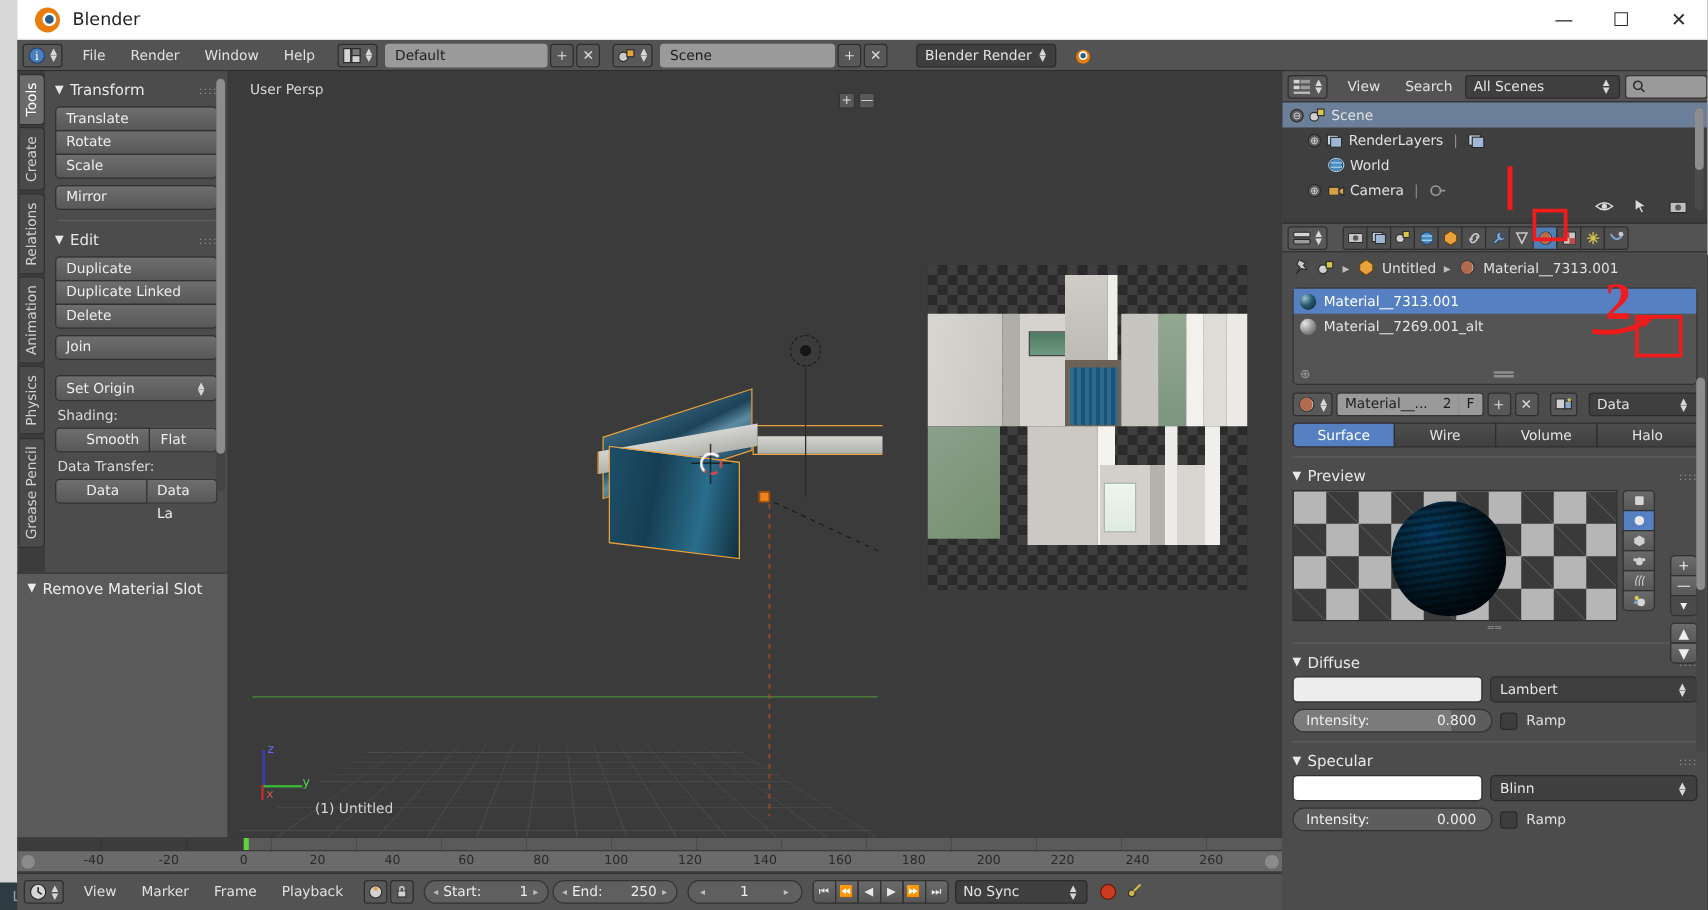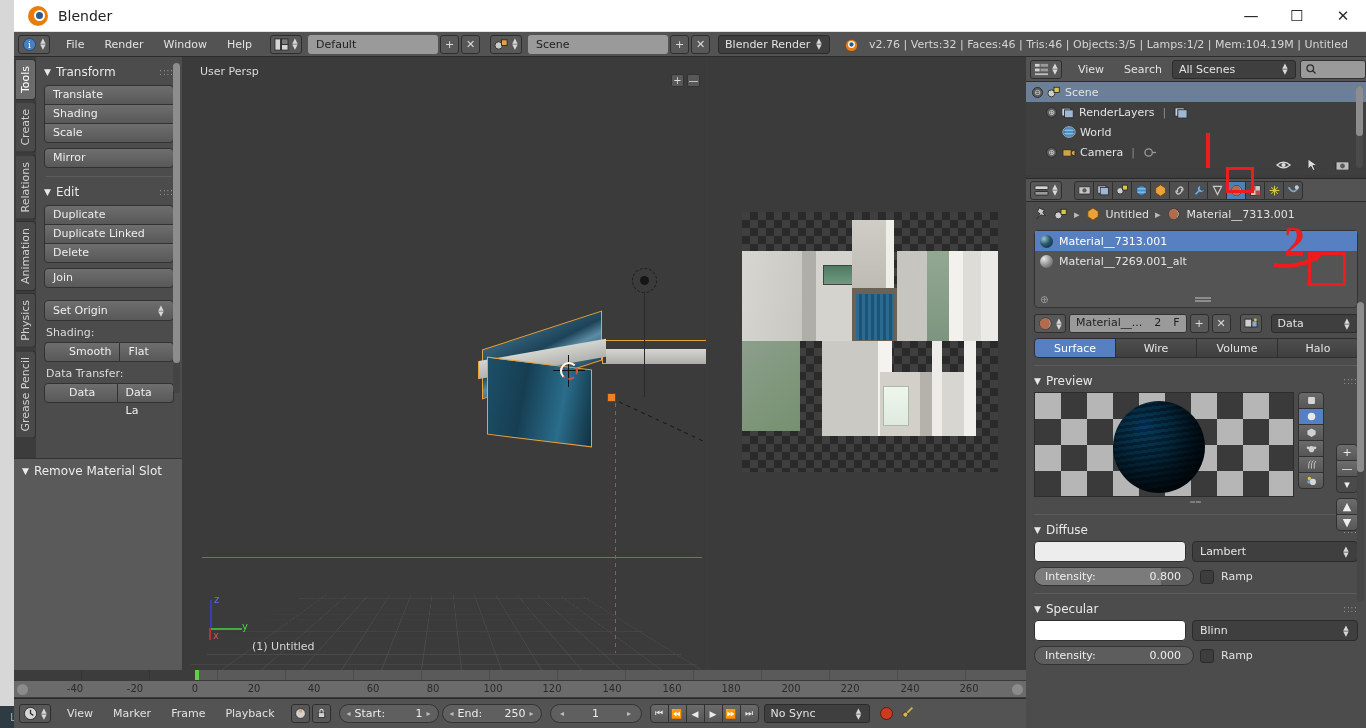--- a/index.html
+++ b/index.html
@@ -478,32 +478,31 @@
       <svg class="gi" width="15" height="13" viewBox="0 0 16 14">
           <circle cx="5" cy="8" r="4" fill="#c9c9c9" stroke="#2b2b2b"></circle>
           <rect x="8" y="2" width="6" height="6" fill="#e8a33d" stroke="#2b2b2b"></rect>
         </svg>
       <span class="arrows">▲<br>▼</span>
     </span>
     <span class="field-dd" style="min-width:140px">Scene</span>
     <span class="sq-btn">+</span>
     <span class="sq-btn">✕</span>
 
-    <span class="dark-dd" style="margin-left:8px;min-width:112px">
+    <span class="dark-dd" style="margin-left:23px;min-width:112px">
       <span>Blender Render</span>
       <span class="arrows">▲<br>▼</span>
     </span>
 
     <span style="margin-left:14px">
       <svg class="gi" width="15" height="15" viewBox="0 0 16 16">
           <circle cx="8" cy="9" r="6" fill="#e87d0d"></circle>
           <circle cx="8" cy="8" r="3" fill="#2b5b86" stroke="#fff" stroke-width="1.4"></circle>
         </svg>
     </span>
-    <span id="stats">v2.76 | Verts:32 | Faces:46 | Tris:46 | Objects:3/5 | Lamps:1/2 | Mem:104.19M | Untitled</span>
   </div>
 
   <div id="main">
 
     <div id="leftcol">
       <div id="tabstrip">
         <div class="vtab active">Tools</div>
         <div class="vtab">Create</div>
         <div class="vtab">Relations</div>
         <div class="vtab">Animation</div>
@@ -511,21 +510,21 @@
         <div class="vtab">Grease Pencil</div>
       </div>
 
       <div id="toolpanel">
         <div class="panel-hdr">
           <span class="tri">▼</span>
           <span>Transform</span>
           <span class="grip">::::</span>
         </div>
         <div class="btn first">Translate</div>
-        <div class="btn mid">Shading</div>
+        <div class="btn mid">Rotate</div>
         <div class="btn last">Scale</div>
         <div class="btn only">Mirror</div>
 
         <div class="hr-sep"></div>
 
         <div class="panel-hdr">
           <span class="tri">▼</span>
           <span>Edit</span>
           <span class="grip">::::</span>
         </div>

